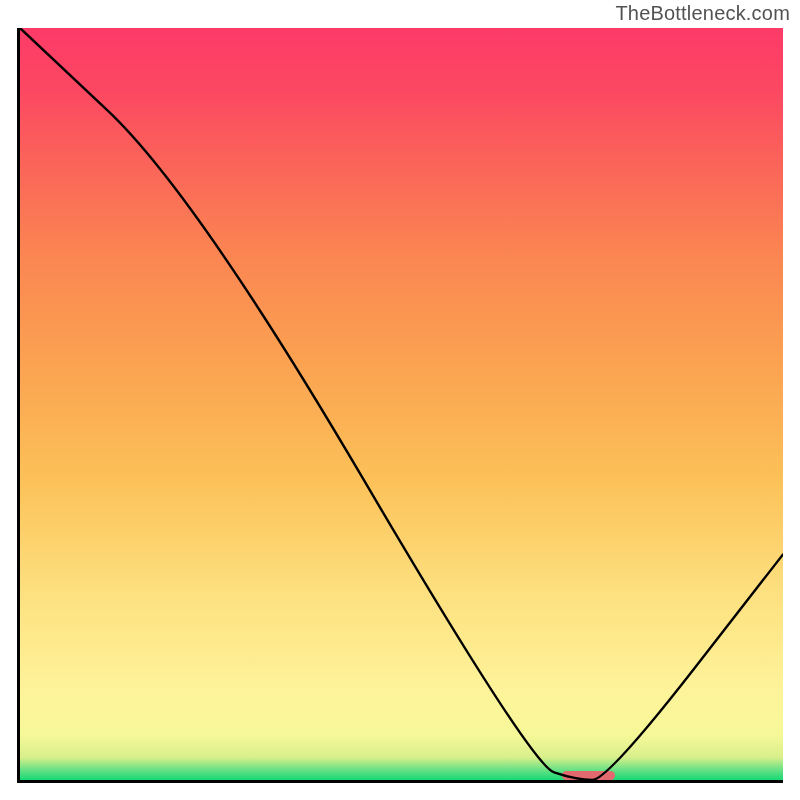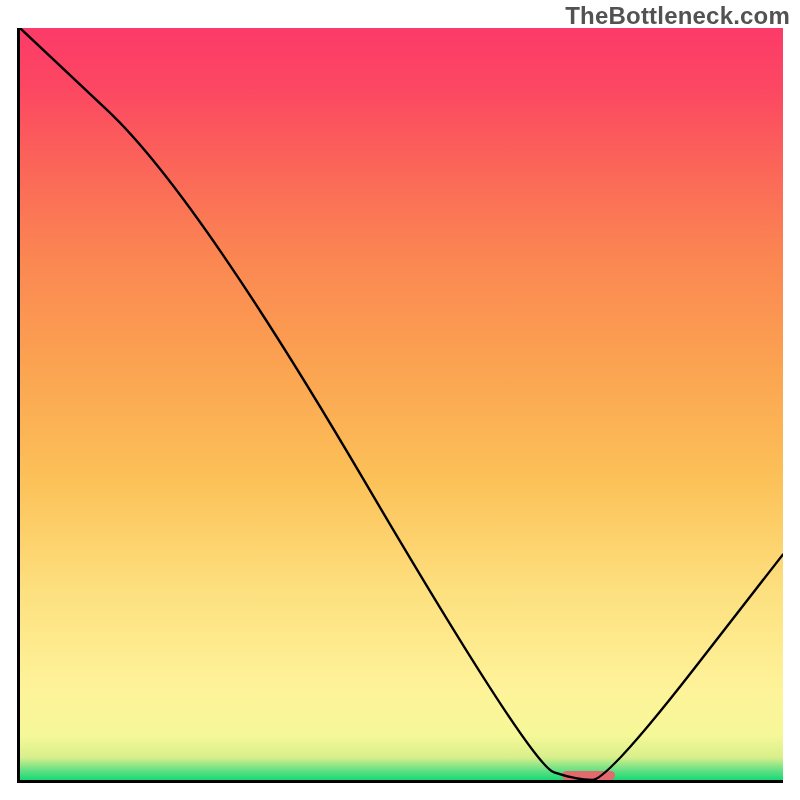--- a/index.html
+++ b/index.html
@@ -13,22 +13,22 @@
   }
   .frame {
     position: relative;
     width: 800px;
     height: 800px;
   }
   .attribution {
     position: absolute;
     top: 2px;
     right: 10px;
-    font-size: 24px;
-    font-weight: 700;
+    font-size: 20px;
+    font-weight: 400;
     color: #525252;
     letter-spacing: 0.2px;
   }
   .plot-area {
     position: absolute;
     left: 17px;
     top: 28px;
     width: 766px;
     height: 755px;
     border-left: 3px solid #000;

